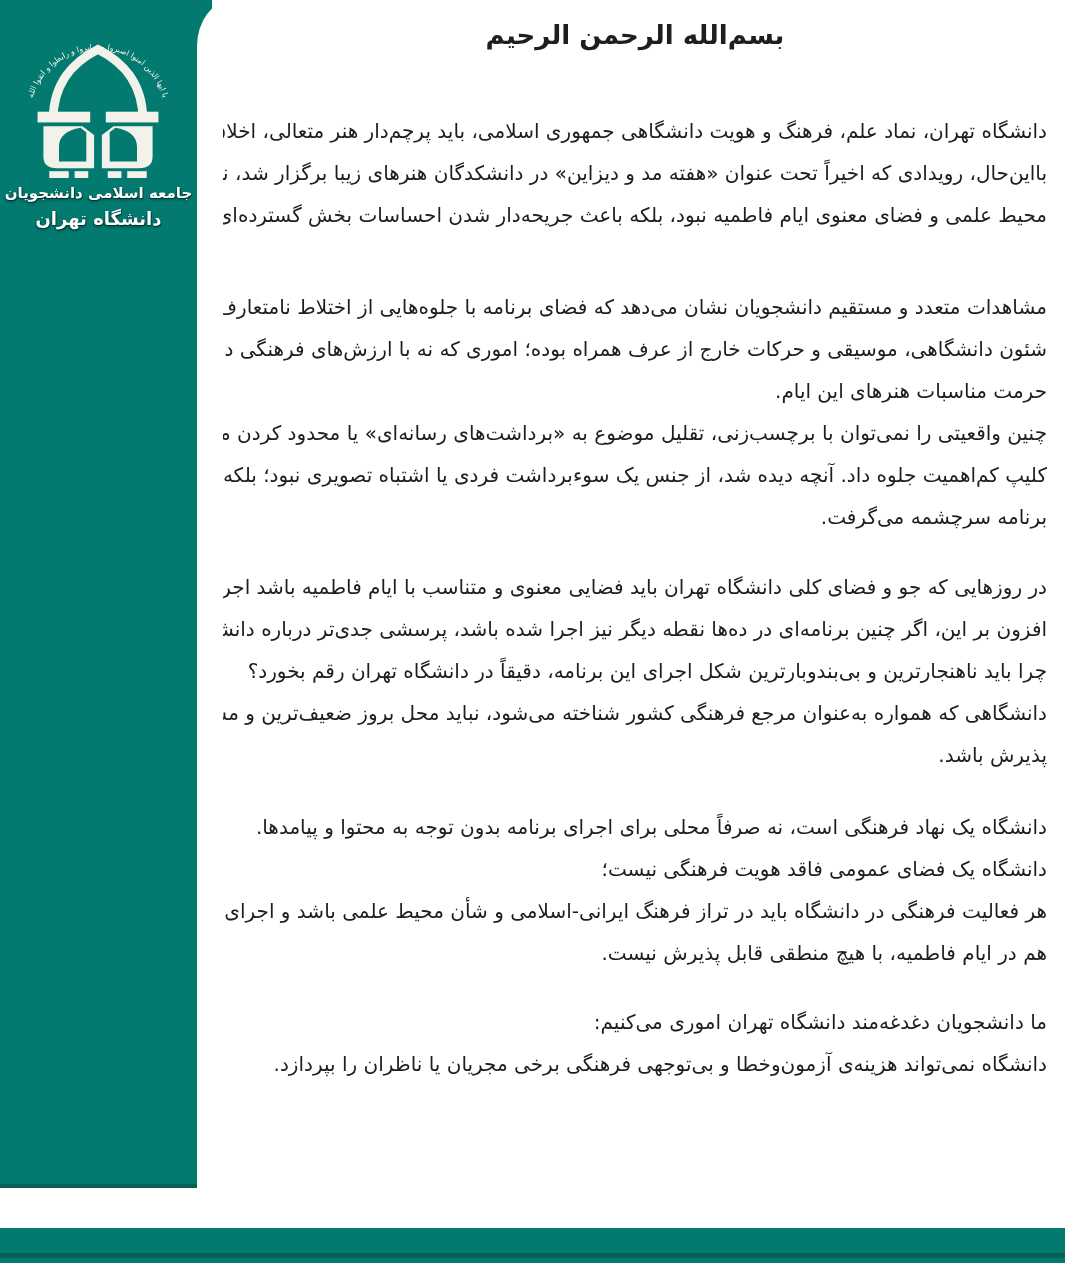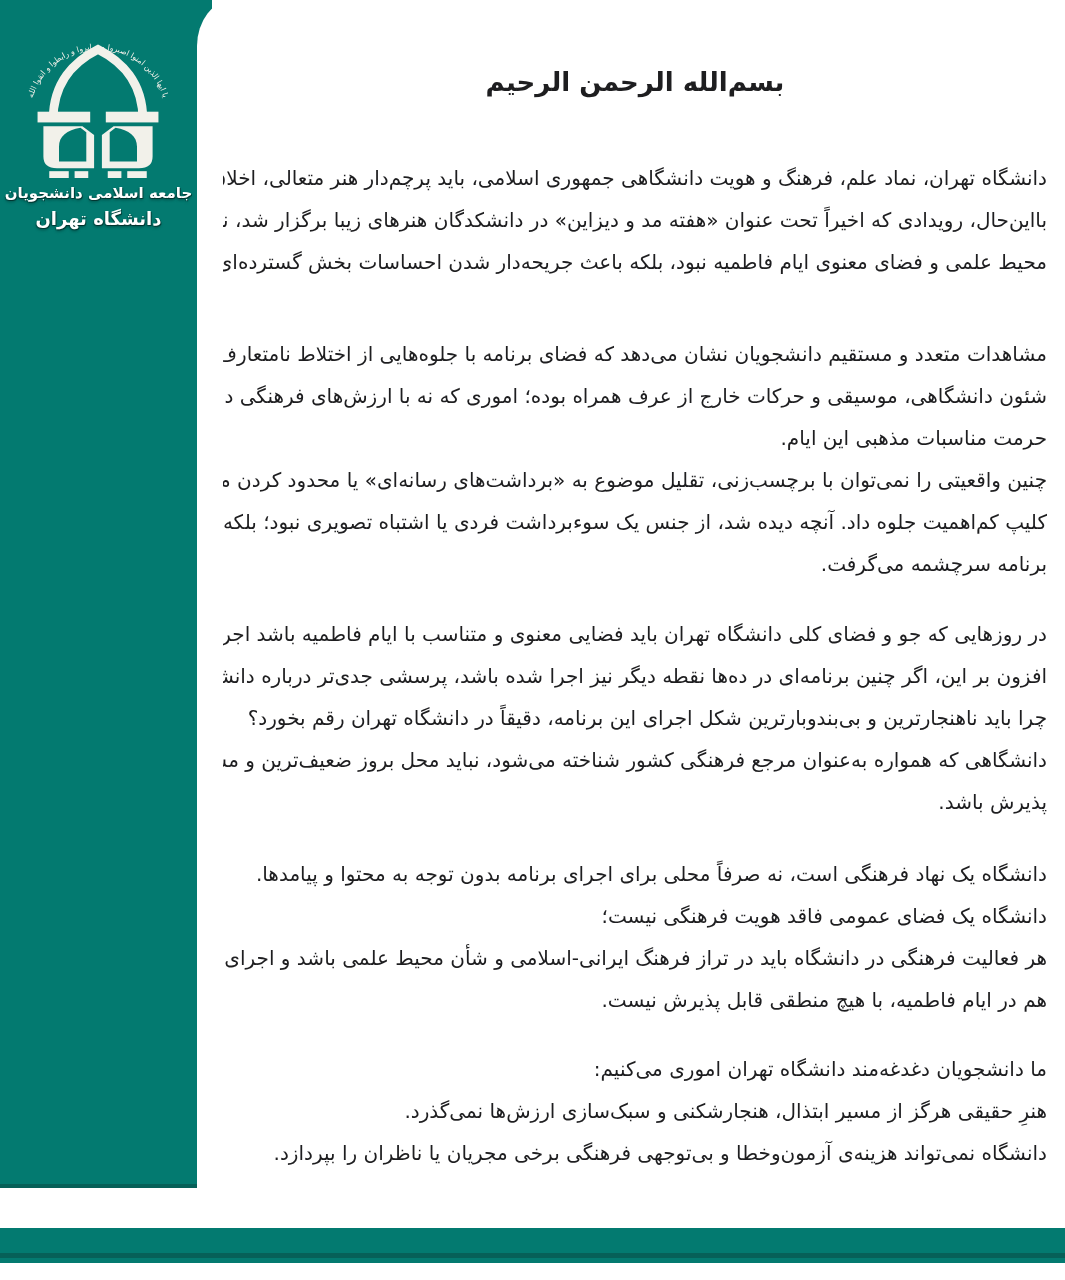--- a/index.html
+++ b/index.html
@@ -49,21 +49,20 @@
     padding:0 18px 0 26px;
   }
   .title{
     padding-top:20px;
     height:70px;
     font-size:26px;
     font-weight:bold;
     color:var(--ink);
     text-align:center;
     direction:rtl;
-    margin-top:47px;
   }
   .para{margin:0;}
   .para-1{margin-top:40px;}
   .para-2{margin-top:50px;}
   .para-3{margin-top:28px;}
   .para-4{margin-top:30px;}
   .para-5{margin-top:27px;}
   .line{
     height:42px;line-height:42px;
     font-size:20px;
@@ -122,21 +121,21 @@
 
   <div class="para para-1">
     <div class="line">دانشگاه تهران، نماد علم، فرهنگ و هویت دانشگاهی جمهوری اسلامی، باید پرچم‌دار هنر متعالی، اخلاق و رشد معرفتی باشد.</div>
     <div class="line">بااین‌حال، رویدادی که اخیراً تحت عنوان «هفته مد و دیزاین» در دانشکدگان هنرهای زیبا برگزار شد، نه‌تنها متناسب با شأن</div>
     <div class="line">محیط علمی و فضای معنوی ایام فاطمیه نبود، بلکه باعث جریحه‌دار شدن احساسات بخش گسترده‌ای از جامعه دانشگاهی شد.</div>
   </div>
 
   <div class="para para-2">
     <div class="line">مشاهدات متعدد و مستقیم دانشجویان نشان می‌دهد که فضای برنامه با جلوه‌هایی از اختلاط نامتعارف، پوشش‌های خلاف</div>
     <div class="line">شئون دانشگاهی، موسیقی و حرکات خارج از عرف همراه بوده؛ اموری که نه با ارزش‌های فرهنگی دانشگاه سازگار است و نه با</div>
-    <div class="line">حرمت مناسبات مذهبی این ایام.</div>
+    <div class="line">حرمت مناسبات هنرهای این ایام.</div>
     <div class="line">چنین واقعیتی را نمی‌توان با برچسب‌زنی، تقلیل موضوع به «برداشت‌های رسانه‌ای» یا محدود کردن مسئله به چند تصویر و</div>
     <div class="line">کلیپ کم‌اهمیت جلوه داد. آنچه دیده شد، از جنس یک سوءبرداشت فردی یا اشتباه تصویری نبود؛ بلکه از ماهیت و نحوه اجرای</div>
     <div class="line">برنامه سرچشمه می‌گرفت.</div>
   </div>
 
   <div class="para para-3">
     <div class="line">در روزهایی که جو و فضای کلی دانشگاه تهران باید فضایی معنوی و متناسب با ایام فاطمیه باشد اجرای چنین برنامه‌ای نه قابل</div>
     <div class="line">افزون بر این، اگر چنین برنامه‌ای در ده‌ها نقطه دیگر نیز اجرا شده باشد، پرسشی جدی‌تر درباره دانشگاه تهران مطرح می‌شود:</div>
     <div class="line">چرا باید ناهنجارترین و بی‌بندوبارترین شکل اجرای این برنامه، دقیقاً در دانشگاه تهران رقم بخورد؟</div>
     <div class="line">دانشگاهی که همواره به‌عنوان مرجع فرهنگی کشور شناخته می‌شود، نباید محل بروز ضعیف‌ترین و مسئله‌دارترین نسخه یک</div>
@@ -145,18 +144,17 @@
 
   <div class="para para-4">
     <div class="line">دانشگاه یک نهاد فرهنگی است، نه صرفاً محلی برای اجرای برنامه بدون توجه به محتوا و پیامدها.</div>
     <div class="line">دانشگاه یک فضای عمومی فاقد هویت فرهنگی نیست؛</div>
     <div class="line">هر فعالیت فرهنگی در دانشگاه باید در تراز فرهنگ ایرانی-اسلامی و شأن محیط علمی باشد و اجرای برنامه‌های مسئله‌دار، آن</div>
     <div class="line">هم در ایام فاطمیه، با هیچ منطقی قابل پذیرش نیست.</div>
   </div>
 
   <div class="para para-5">
     <div class="line">ما دانشجویان دغدغه‌مند دانشگاه تهران اموری می‌کنیم:</div>
-    <div class="line">هنرِ حقیقی هرگز از مسیر ابتذال، هنجارشکنی و سبک‌سازی ارزش‌ها نمی‌گذرد.</div>
     <div class="line">دانشگاه نمی‌تواند هزینه‌ی آزمون‌وخطا و بی‌توجهی فرهنگی برخی مجریان یا ناظران را بپردازد.</div>
   </div>
 </div>
 
 <div class="bottom-band"></div>
 
 </body></html>

